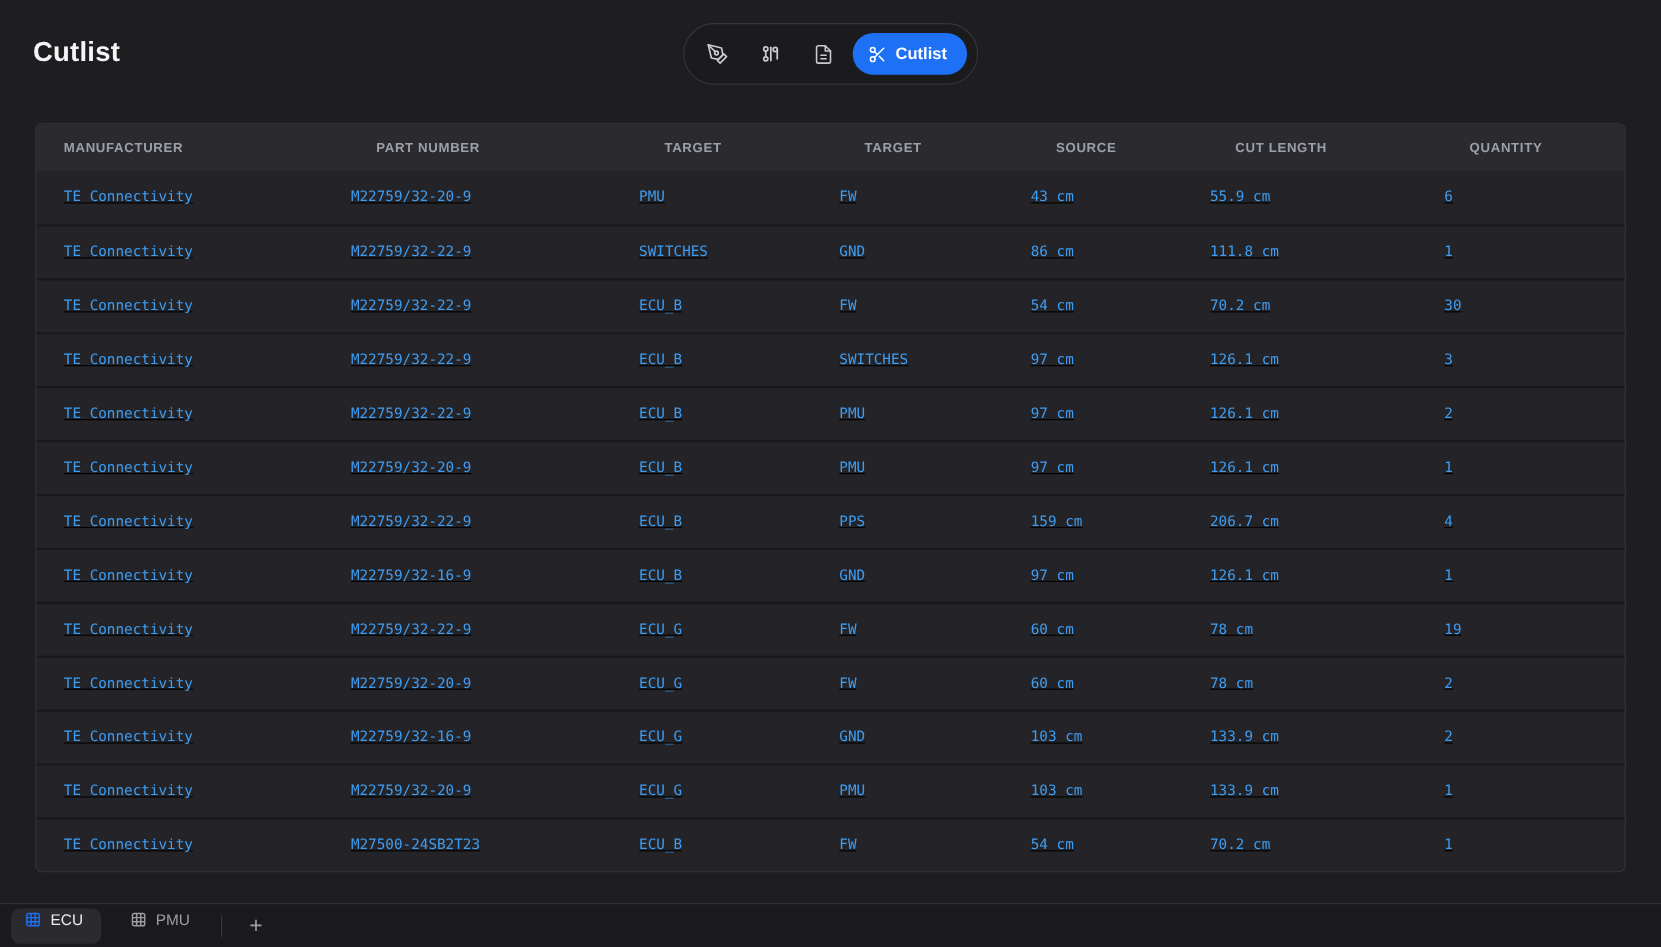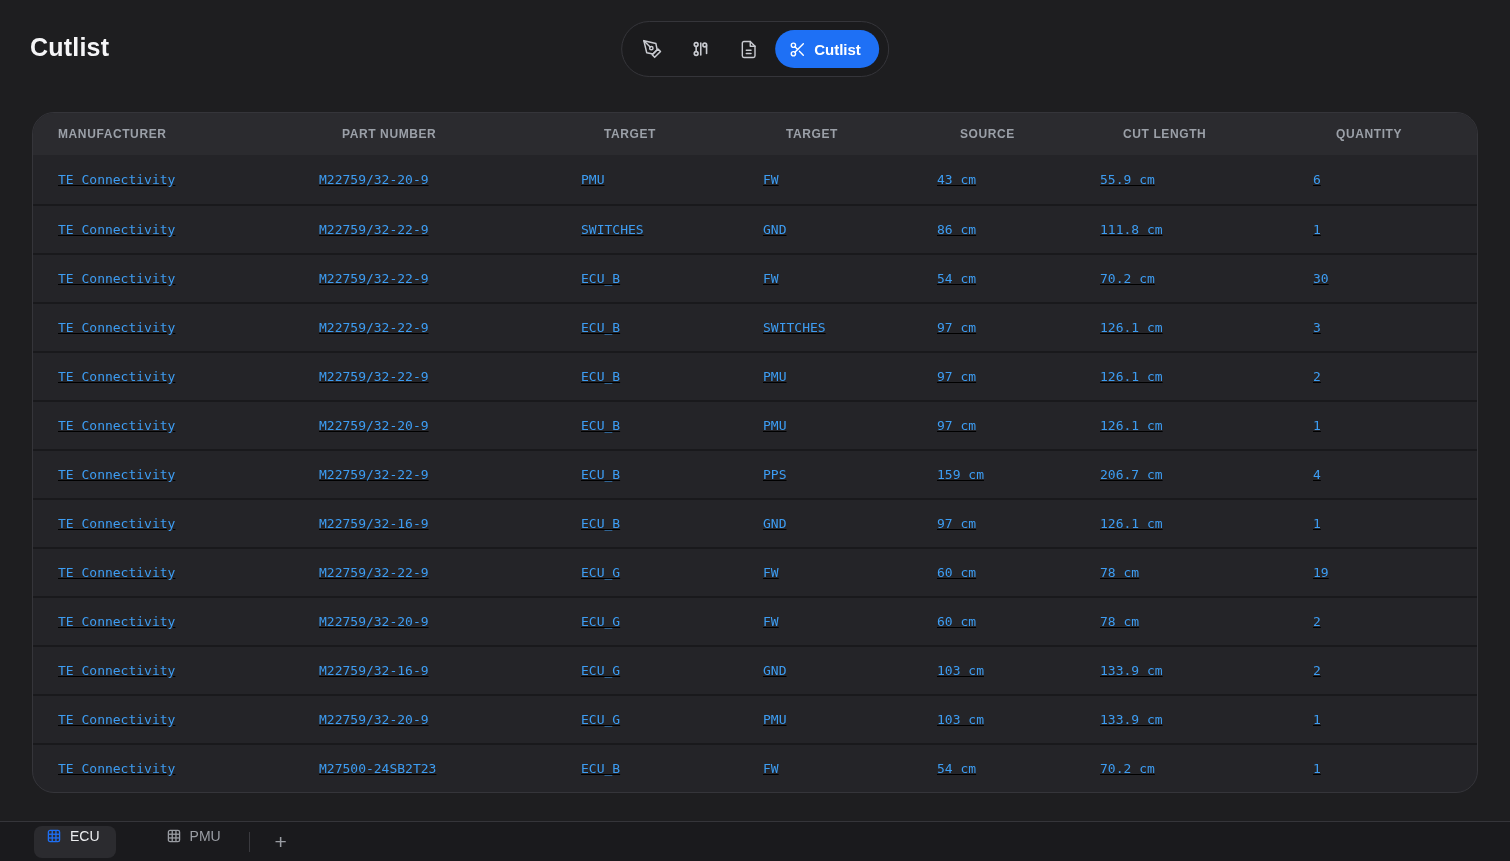--- a/index.html
+++ b/index.html
@@ -36,21 +36,21 @@
     background: var(--accent,#1e70f5);
     color:#ffffff; font-size:15px; font-weight:600;
   }
   .tool-btn.active span { color:#fff; }
 
   
   .table-wrap {
     margin:0 32px;
     background: var(--surface,#242428);
     border:1px solid var(--border,#333338);
-    border-radius:22px;
+    border-radius:6px;
     overflow:hidden;
   }
   .thead, .tr {
     display:grid;
     grid-template-columns: 286px 262px 182px 174px 163px 213px 1fr;
     align-items:center;
   }
   .thead {
     height:42px;
     background: var(--surface-header,#2b2b2f);
@@ -77,21 +77,21 @@
     background: var(--tabbar-bg,#1a1a1d);
     border-top:1px solid var(--border,#2c2c30);
     display:flex; align-items:center; padding-left:10px; gap:4px;
   }
   .sheet-tab {
     display:flex; align-items:center; gap:9px;
     height:32px; padding:0 16px 12px 13px;
     background:transparent; border:none; border-radius:8px;
     color: var(--muted-text,#9a9da3);
     font-family:"Liberation Sans", sans-serif;
-    font-size:14px; font-weight:500; cursor:pointer;margin-left:24px;
+    font-size:14px; font-weight:500; cursor:pointer;
   }
   .sheet-tab.active {
     background: var(--tab-active-bg,#2b2b2f);
     color:#ecedef;
   }
   .sheet-tab .icon { display:flex; color:inherit; }
   .sheet-tab.active .icon { color: var(--accent,#1e70f5); }
   .tab-divider {
     width:1px; height:20px; background:#3a3a3f; margin:0 12px 0 8px;
   }

